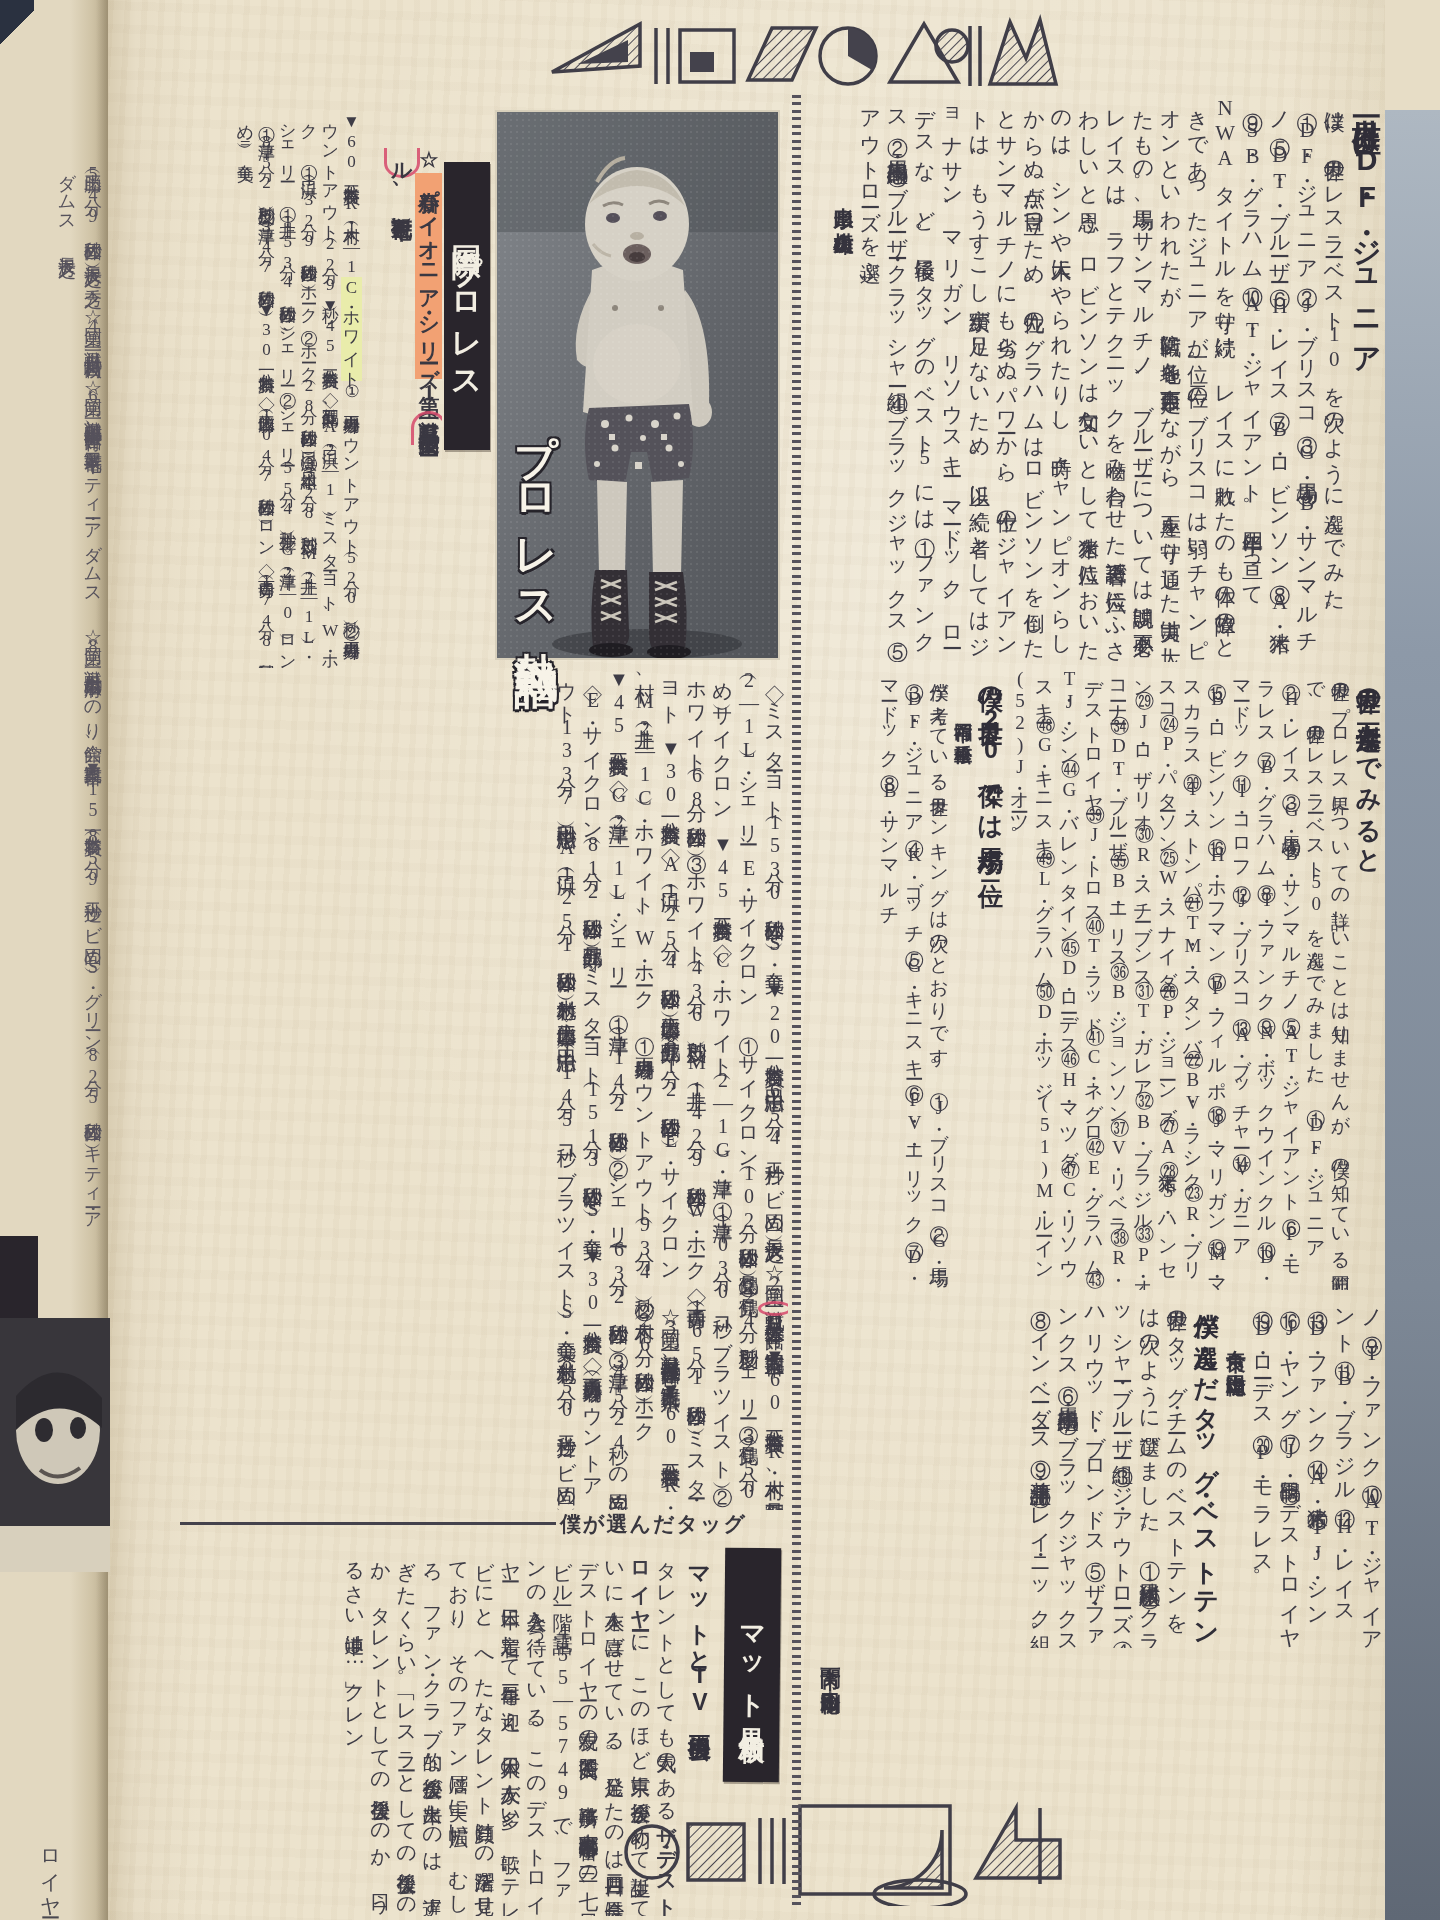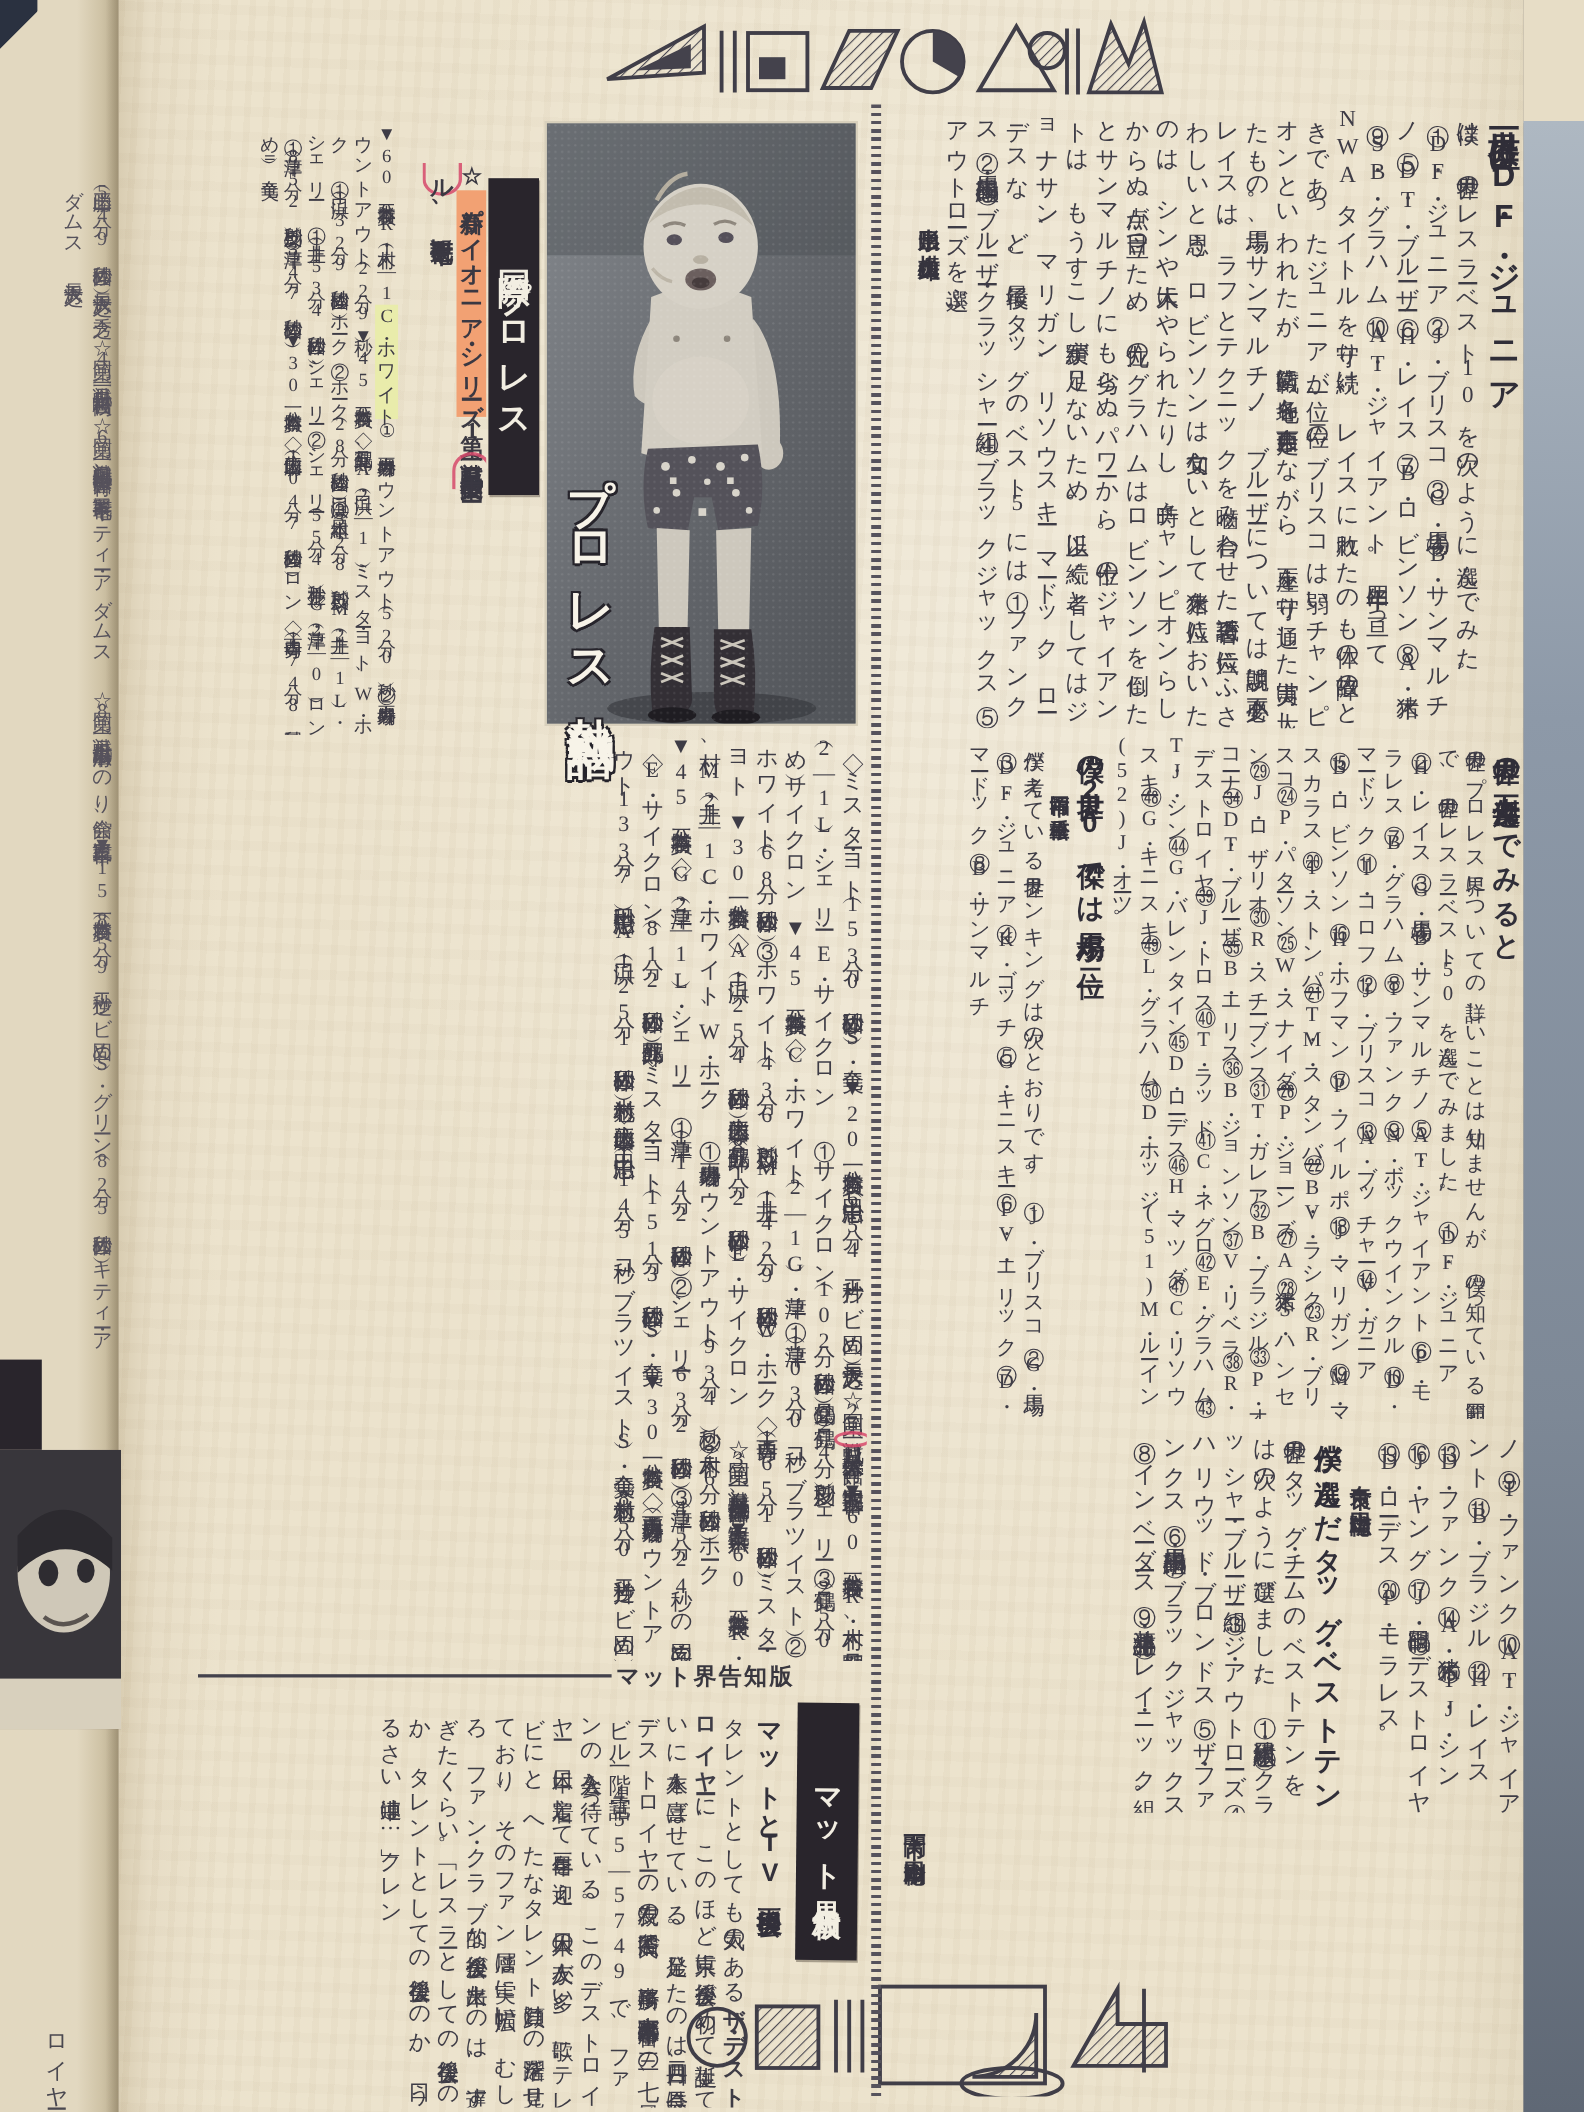--- a/index.html
+++ b/index.html
@@ -249,21 +249,21 @@
   <div class="abs vtext" style="left:808px;top:1294px;width:577px;height:354px;font-size:21px;">
     <div>ノ⑨T・ファンク⑩A・T・ジャイアント⑪B・ブラジル⑫H・レイス⑬D・ファンク⑭A・猪木⑮T・J・シン⑯J・ヤング⑰J・鶴田⑱デストロイヤー⑲D・ローデス⑳P・モラレス。</div>
     <div class="byline2">奈良市　山田隆穂</div>
     <div class="hd2">僕が選んだタッグ・ベストテン</div>
     <div>世界のタッグ・チームのベストテンを、僕は次のように選びました。①猪木・坂口組②クラッシャー・ブルーザー組③ジ・アウトローズ④ハリウッド・ブロンドス⑤ザ・ファンクス⑥馬場・鶴田組⑦ブラックジャックス⑧インベーダース⑨草津・井上組⑩レイ・ニック組。</div>
   </div>
 
   <div class="abs vtext gothic" style="left:818px;top:1652px;height:190px;font-size:20px;font-weight:bold;color:#36343e;">下関市　山田剛稔</div>
 
   <div class="abs rule" style="left:180px;top:1522px;width:376px;height:3px;"></div>
-  <div class="abs board-label" style="left:560px;top:1510px;">マット界告知版</div>
+  <div class="abs board-label" style="left:560px;top:1510px;">僕が選んだタッグ</div>
 
   <div class="abs blackbox" style="left:724px;top:1548px;width:56px;height:234px;transform:rotate(0.6deg);">
     <div class="vtext gothic" style="font-size:26px;font-weight:bold;letter-spacing:0.12em;">マット界告知板</div>
   </div>
   <div class="abs vtext gothic" style="left:684px;top:1552px;height:280px;font-size:23px;font-weight:bold;color:#33313b;">マットとTV両後援会</div>
 
   <div class="abs vtext serif-body" style="left:148px;top:1548px;width:532px;height:368px;font-size:20px;line-height:1.3;">
     <span>タレントとしても人気のある</span><b>ザ・デストロイヤー</b><span>に、このほど東京に後援会が初めて誕生して大いに本人を喜ばせている。発足したのは二月四日、会長はデストロイヤーの親友の谷浩照氏で、事務所は東京都港区麻布十番二の三の七、日勝亭ビル一階、電話455―5749で、ファンの入会を待っている。このデストロイヤー、日本に定着して三年目を迎え、日本人の友人が多い。歌にテレビにと、へたなタレント顔負けの活躍を見せており、そのファン層は実に幅広い。むしろ、ファン・クラブ的な後援会が出来たのは、遅すぎたくらい。「レスラーとしての後援会なのか、タレントとしての後援会なのか、口うるさい連中は…」クレン</span>
   </div>
 

